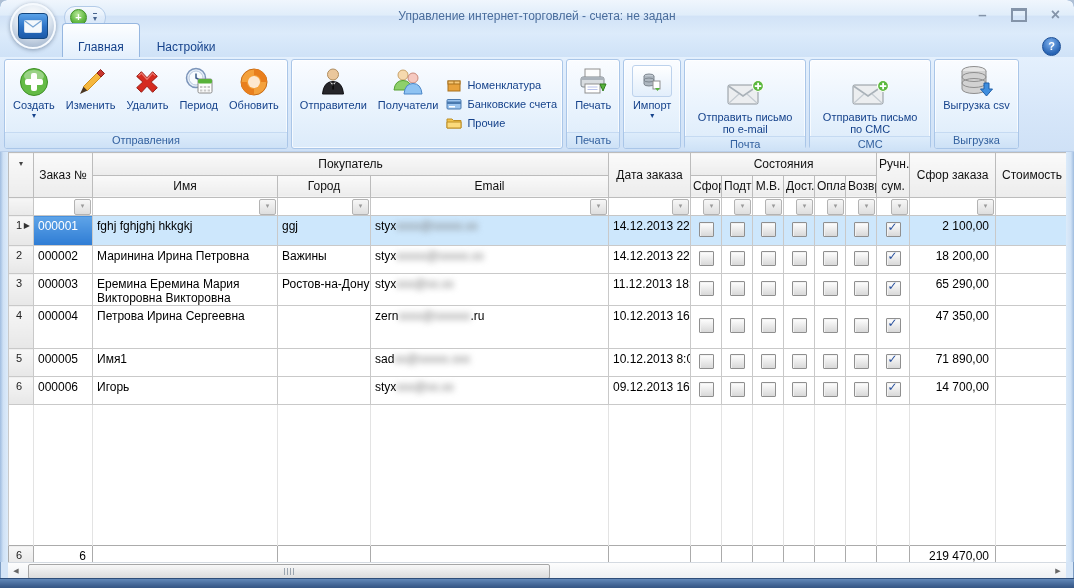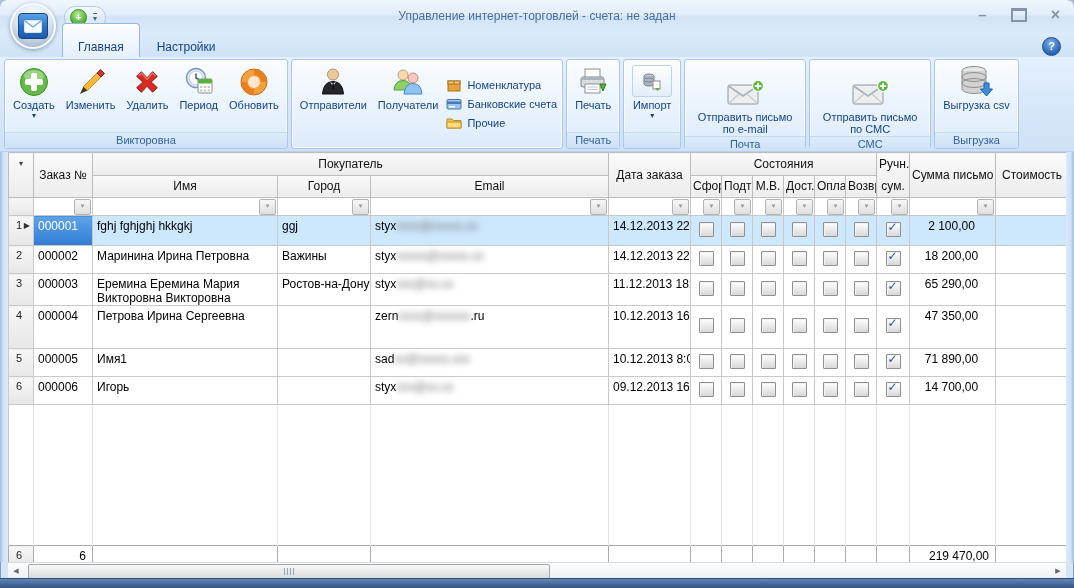--- a/index.html
+++ b/index.html
@@ -66,21 +66,21 @@
   .corner span{font-size:8px;color:#444;line-height:10px;display:inline-block;margin-top:6px;}
   .frow td{height:18px;background:#fff;border:1px solid #c6c6c6;vertical-align:middle;}
   .frow td.ind{background:linear-gradient(#f6f6f6,#e9e9e9);}
   .fbtn{float:right;width:15px;height:14px;margin:1px 1px 0 0;border:1px solid #b3b3b3;border-radius:2px;
         background:linear-gradient(#f7f7f7,#dedede);color:#9a9a9a;font-size:7px;line-height:12px;text-align:center;}
   tbody td{border:1px solid #c9c9c9;font-size:12px;color:#000;vertical-align:top;background:#fff;padding:3px 4px 0;}
   td.ind{background:linear-gradient(#f7f7f7,#e7e7e7);font-size:11px;color:#222;padding:3px 2px 0 7px;vertical-align:top;}
   .ptr{float:right;font-size:8px;color:#333;margin:2px 1px 0 0;}
   td.order{text-align:right;padding-right:24px;}
   td.namec{white-space:normal;line-height:14px;}
-  td.sum{text-align:center;padding-right:6px;}
+  td.sum{text-align:right;padding-right:6px;}
   td.cbc{text-align:center;vertical-align:middle;padding:0;}
   tr.selected td{background:#cde7fc;}
   tr.selected td.ind{background:linear-gradient(#f7f7f7,#e7e7e7);}
   tr.selected td.order{background:linear-gradient(#5fa4e8,#2e7cd4);color:#fff;}
   .cb{display:inline-block;width:13px;height:13px;border:1px solid #8f8f8f;border-radius:1px;
       background:linear-gradient(#ffffff,#d8d8d8);box-shadow:inset 1px 1px 0 #f2f2f2;position:relative;}
   .cb.checked::after{content:"✓";position:absolute;left:1px;top:-3px;font-size:12px;font-weight:bold;color:#274f9d;}
   .blur{filter:blur(3px);color:#777;}
   tr.fillrow td{border-top:1px solid #c9c9c9;border-bottom:none;border-left:1px solid #e3e3e3;border-right:1px solid #e3e3e3;background:#fff;height:141px;}
   tfoot td{border:1px solid #ababab;background:#fff;font-size:12px;height:20px;vertical-align:middle;padding:0 4px;}
@@ -192,21 +192,21 @@
                 <circle cx="16" cy="16" r="13" fill="none" stroke="#c56a14" stroke-width="1"></circle>
                 <circle cx="16" cy="16" r="6" fill="#fde8cf"></circle>
                 <path d="M16 3 A13 13 0 0 1 29 16 L23 16 A7 7 0 0 0 16 9 Z" fill="#e87f1e"></path>
                 <path d="M16 29 A13 13 0 0 1 3 16 L9 16 A7 7 0 0 0 16 23 Z" fill="#e87f1e"></path>
                 <polygon points="16,2 16,10 10,6" fill="#fff" opacity="0"></polygon>
               </svg>
           </span>
           <span class="blbl">Обновить</span>
         </div>
       </div>
-      <div class="group-caption">Викторовна</div>
+      <div class="group-caption">Отправления</div>
     </div>
 
     <div class="group">
       <div class="group-body">
         <div class="bigbtn">
           <span class="bicon">
             <svg width="32" height="32" viewBox="0 0 32 32">
                 <circle cx="16" cy="8.5" r="5.5" fill="#eac79c" stroke="#b08d5f"></circle>
                 <path d="M5.5 28 Q6.5 15.5 16 15.5 Q25.5 15.5 26.5 28 Z" fill="#26262a" stroke="#101014"></path>
                 <polygon points="13,16 16,20 19,16 16,17.5" fill="#f4f4f4"></polygon>
@@ -379,21 +379,21 @@
           <col style="width:71px">
       </colgroup>
       <thead>
         <tr>
           <th rowspan="2" class="corner"><span>▾</span></th>
           <th rowspan="2">Заказ №</th>
           <th colspan="3">Покупатель</th>
           <th rowspan="2">Дата заказа</th>
           <th colspan="6">Состояния</th>
           <th rowspan="2" style="white-space:normal;line-height:22px;">Ручн. сум.</th>
-          <th rowspan="2">Сумма письмо</th>
+          <th rowspan="2">Сфор заказа</th>
           <th rowspan="2" class="left">Стоимость с</th>
         </tr>
         <tr>
           <th>Имя</th>
           <th>Город</th>
           <th>Email</th>
           <th>Сфор</th>
           <th>Подт</th>
           <th>М.В.</th>
           <th>Дост.</th>

